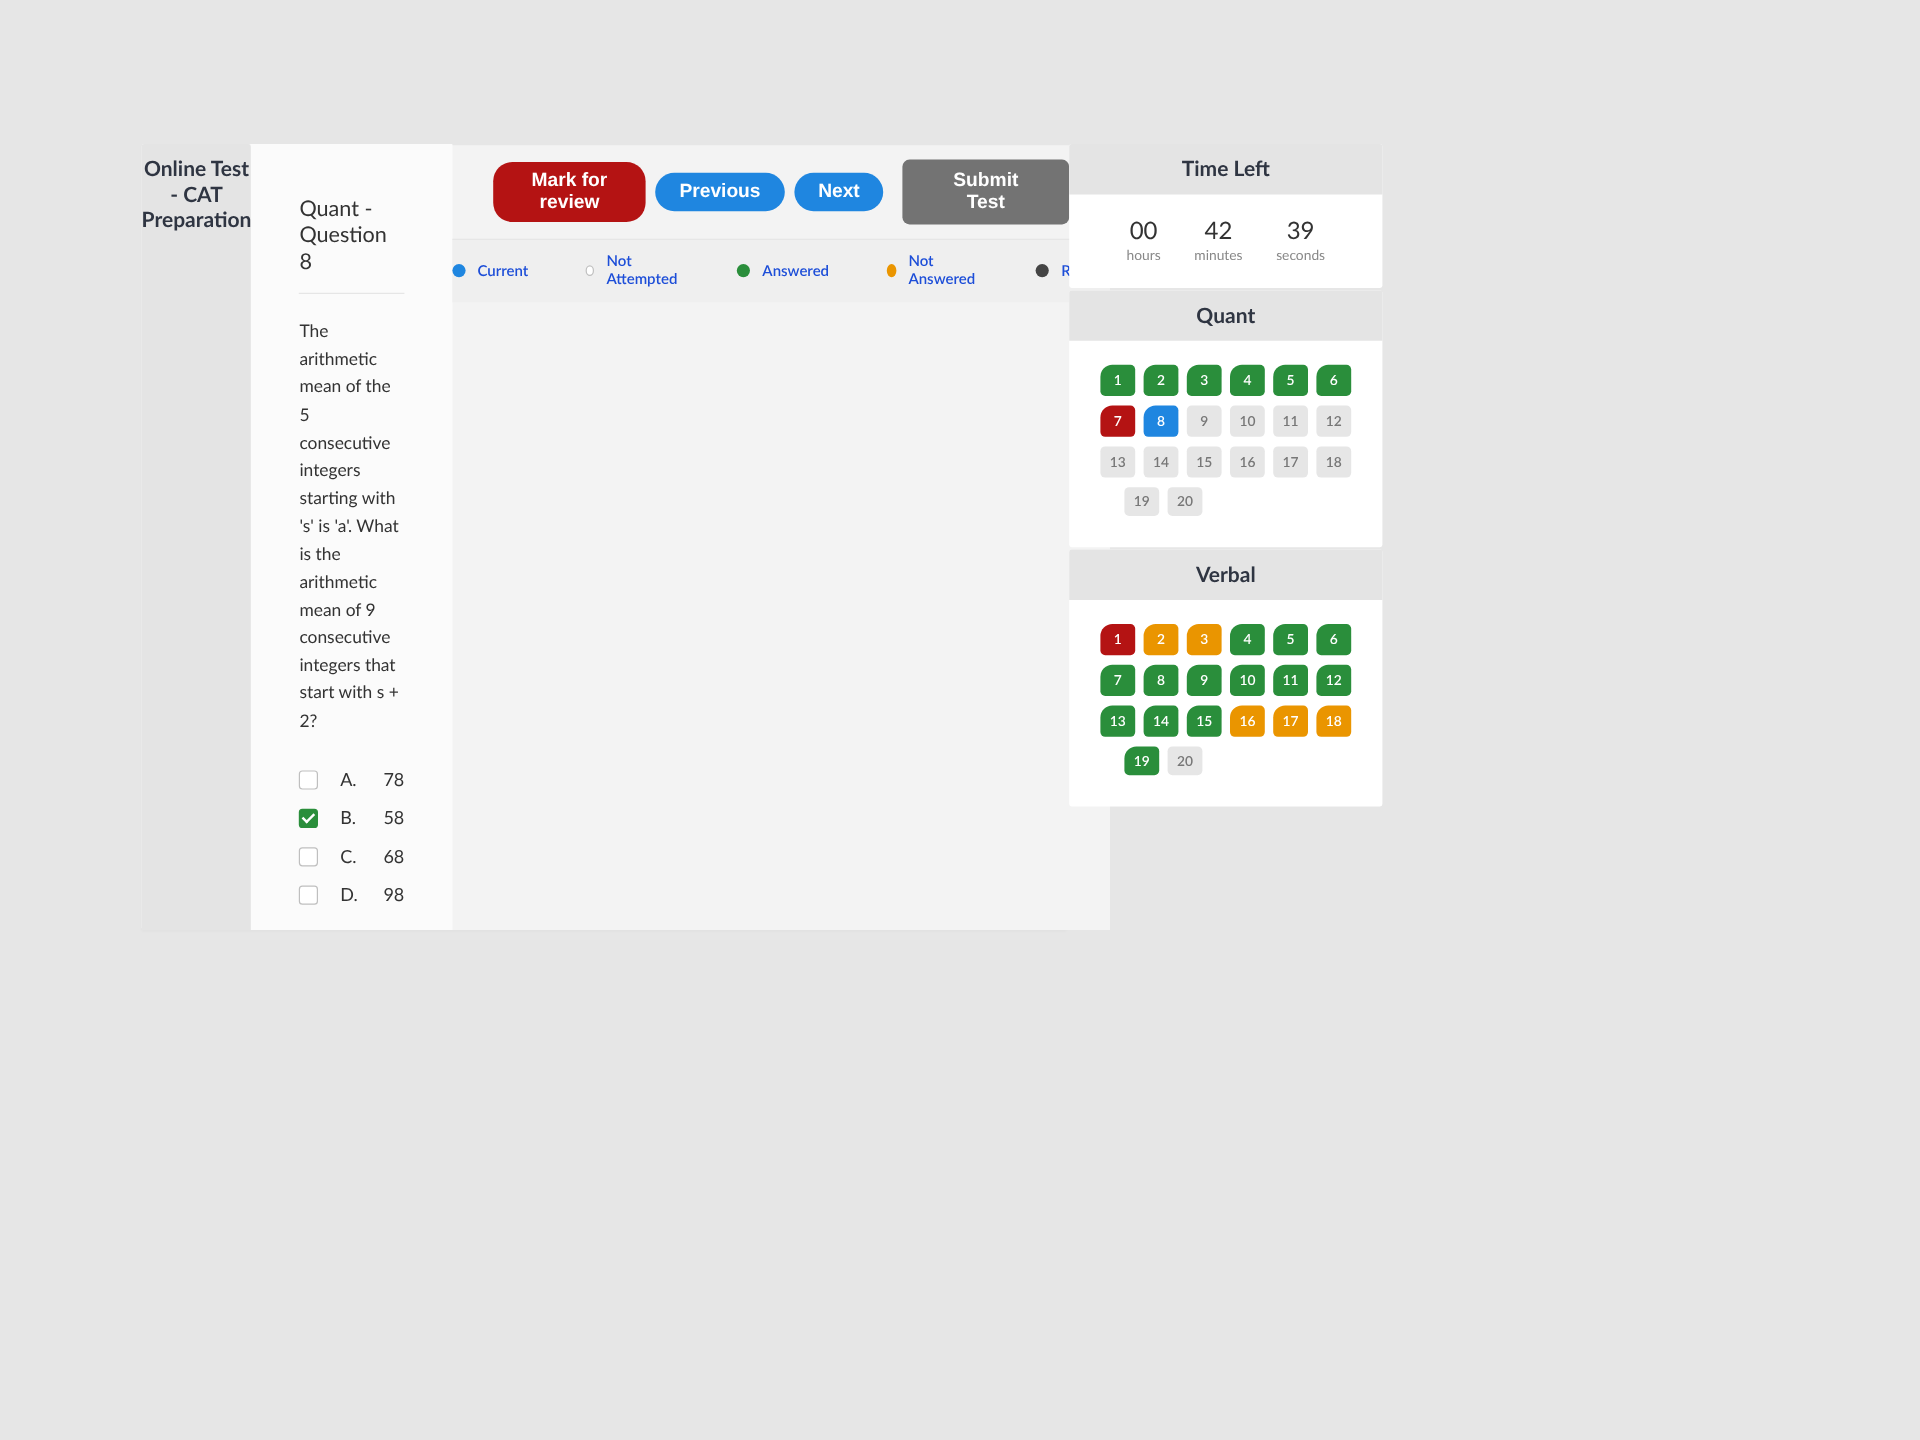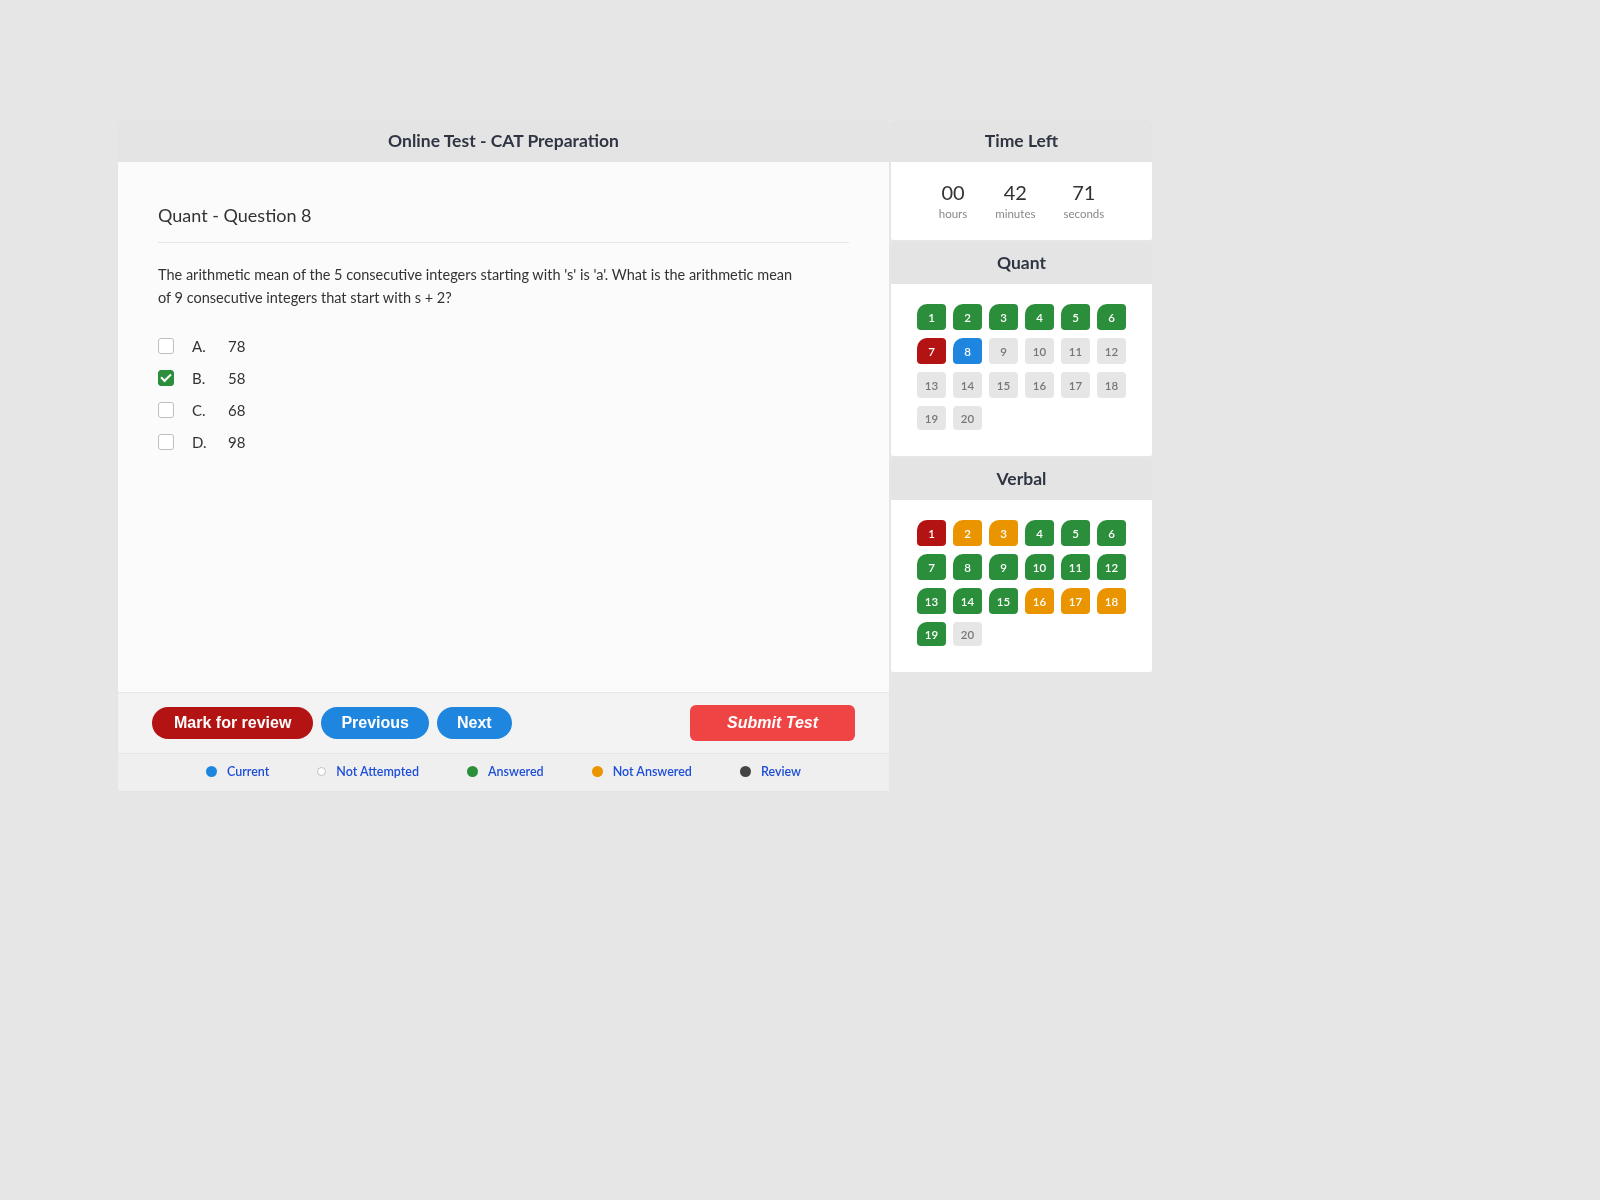--- a/index.html
+++ b/index.html
@@ -17,21 +17,20 @@
     top: 120px;
     width: 1034px;
     display: flex;
     gap: 2px;
   }
   .main-panel {
     width: 771px;
     background: #fbfbfb;
     border-radius: 2px;
     display: flex;
-    flex-direction: column;
     box-shadow: 0 1px 2px rgba(0,0,0,0.02);
   }
   .side-panel {
     flex: 1;
     display: flex;
     flex-direction: column;
     gap: 2px;
   }
   .panel-block {
     background: #ffffff;
@@ -118,21 +117,21 @@
     border: none;
     border-radius: 16px;
     font-size: 16px;
     font-weight: 700;
     color: #fff;
     padding: 7px 20px;
     cursor: pointer;
   }
   .btn-review { background: #b41313; padding: 7px 22px; }
   .btn-blue { background: #1f86e0; }
-  .btn-green { background: #ef4444; border-radius: 6px; padding: 9px 37px; font-style: italic; }
+  .btn-green { background: #737373; border-radius: 6px; padding: 9px 37px; }
   .spacer { flex: 1; }
   .legend {
     display: flex;
     align-items: center;
     justify-content: center;
     gap: 48px;
     padding: 10px 0 12px;
     border-top: 1px solid #e6e6e6;
     background: #efefef;
     font-size: 12.5px;
@@ -173,20 +172,21 @@
     border-top-left-radius: 10px;
     display: flex;
     align-items: center;
     justify-content: center;
     font-size: 11.5px;
     font-weight: 600;
     cursor: pointer;
   }
   .qcell.bottom-row {
     height: 24px;
+    margin-left: 20px;
   }
   .q-green { background: #2a8e3b; color: #fff; }
   .q-red { background: #b41313; color: #fff; }
   .q-blue { background: #1f86e0; color: #fff; }
   .q-orange { background: #ea9500; color: #fff; }
   .q-grey { background: #e6e6e6; color: #777; border-top-left-radius: 4px; }
 </style>
 </head>
 <body>
 
@@ -267,21 +267,21 @@
       <div class="timer-values">
         <div class="timer-col">
           <div class="timer-num">00</div>
           <div class="timer-label">hours</div>
         </div>
         <div class="timer-col">
           <div class="timer-num">42</div>
           <div class="timer-label">minutes</div>
         </div>
         <div class="timer-col">
-          <div class="timer-num">71</div>
+          <div class="timer-num">39</div>
           <div class="timer-label">seconds</div>
         </div>
       </div>
     </div>
 
     <div class="panel-block section-block">
       <div class="header-bar">
         <h1>Quant</h1>
       </div>
       <div class="qgrid" id="quant-grid">

